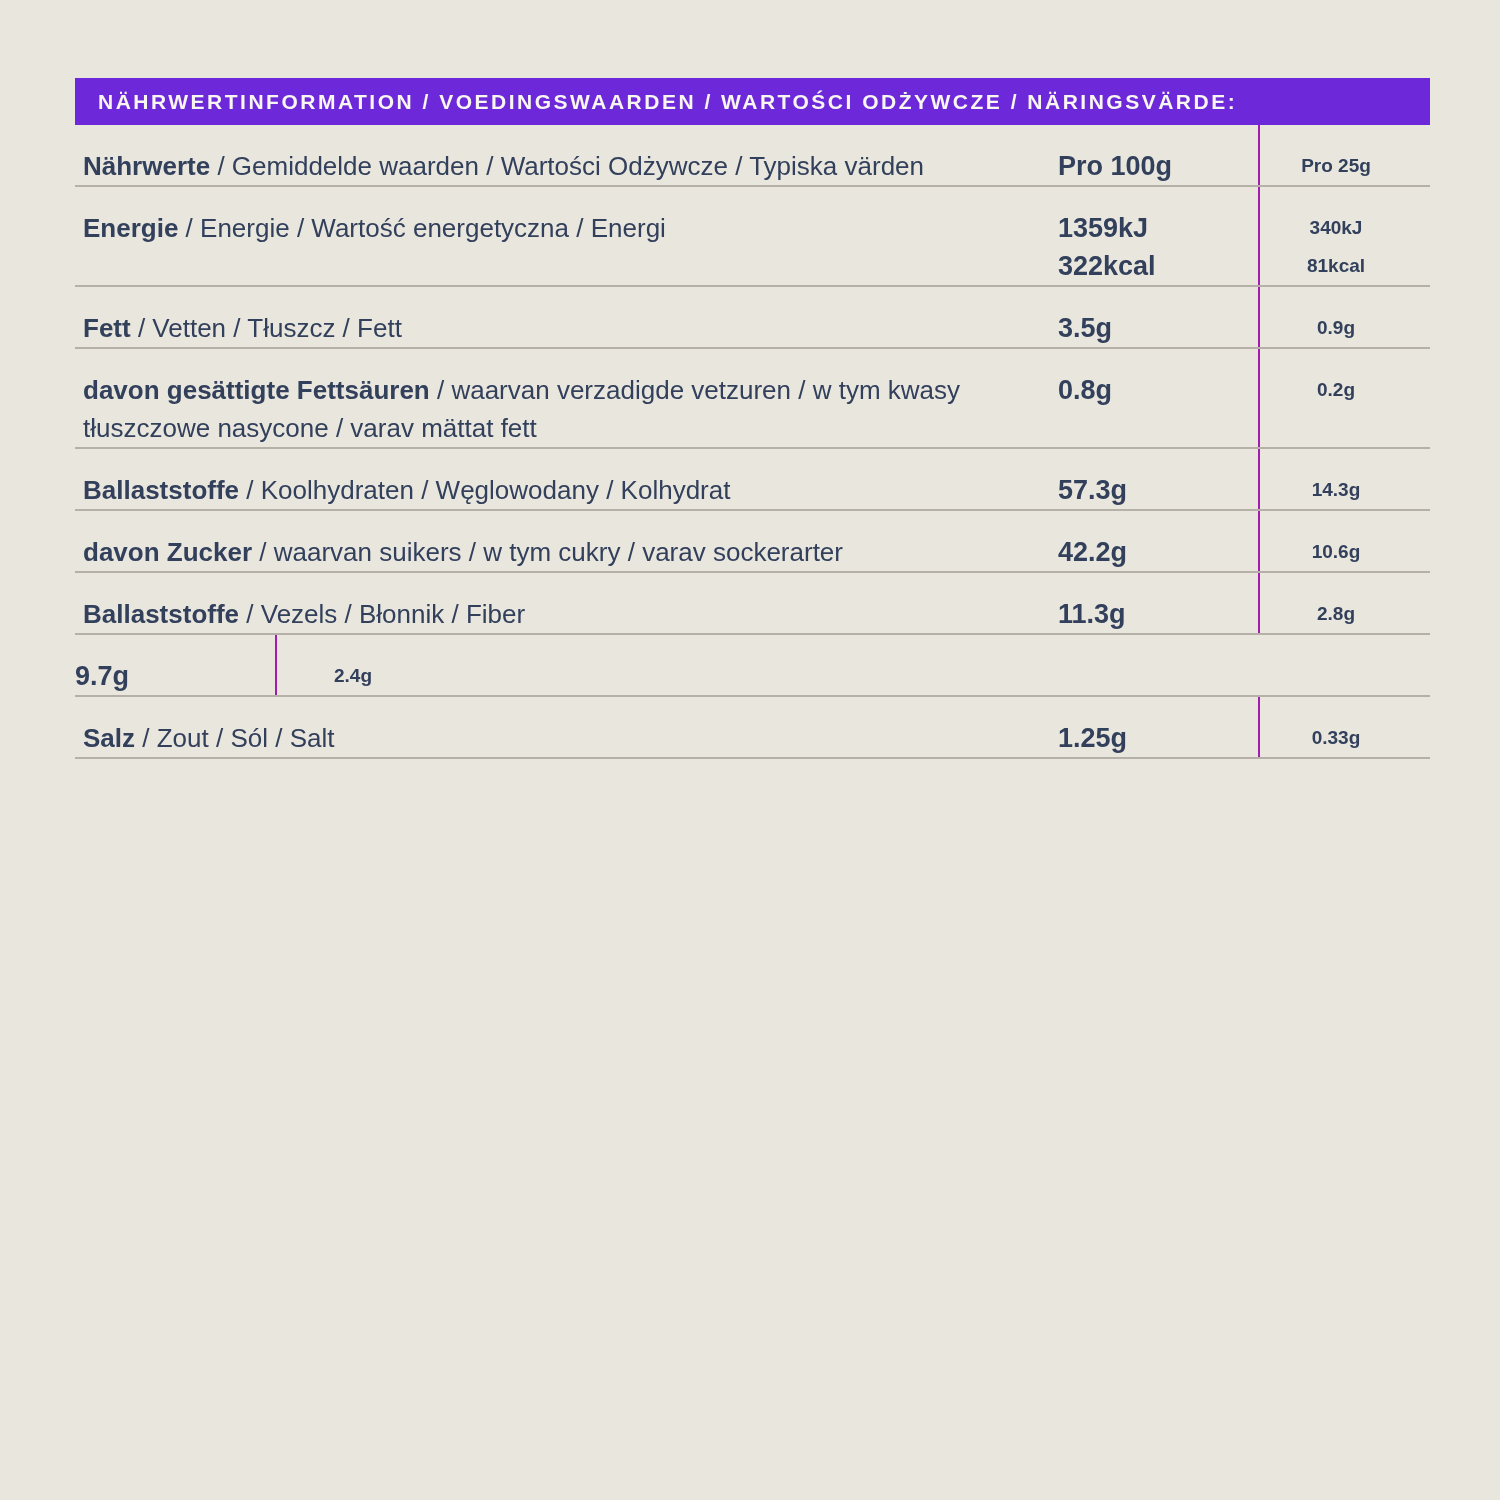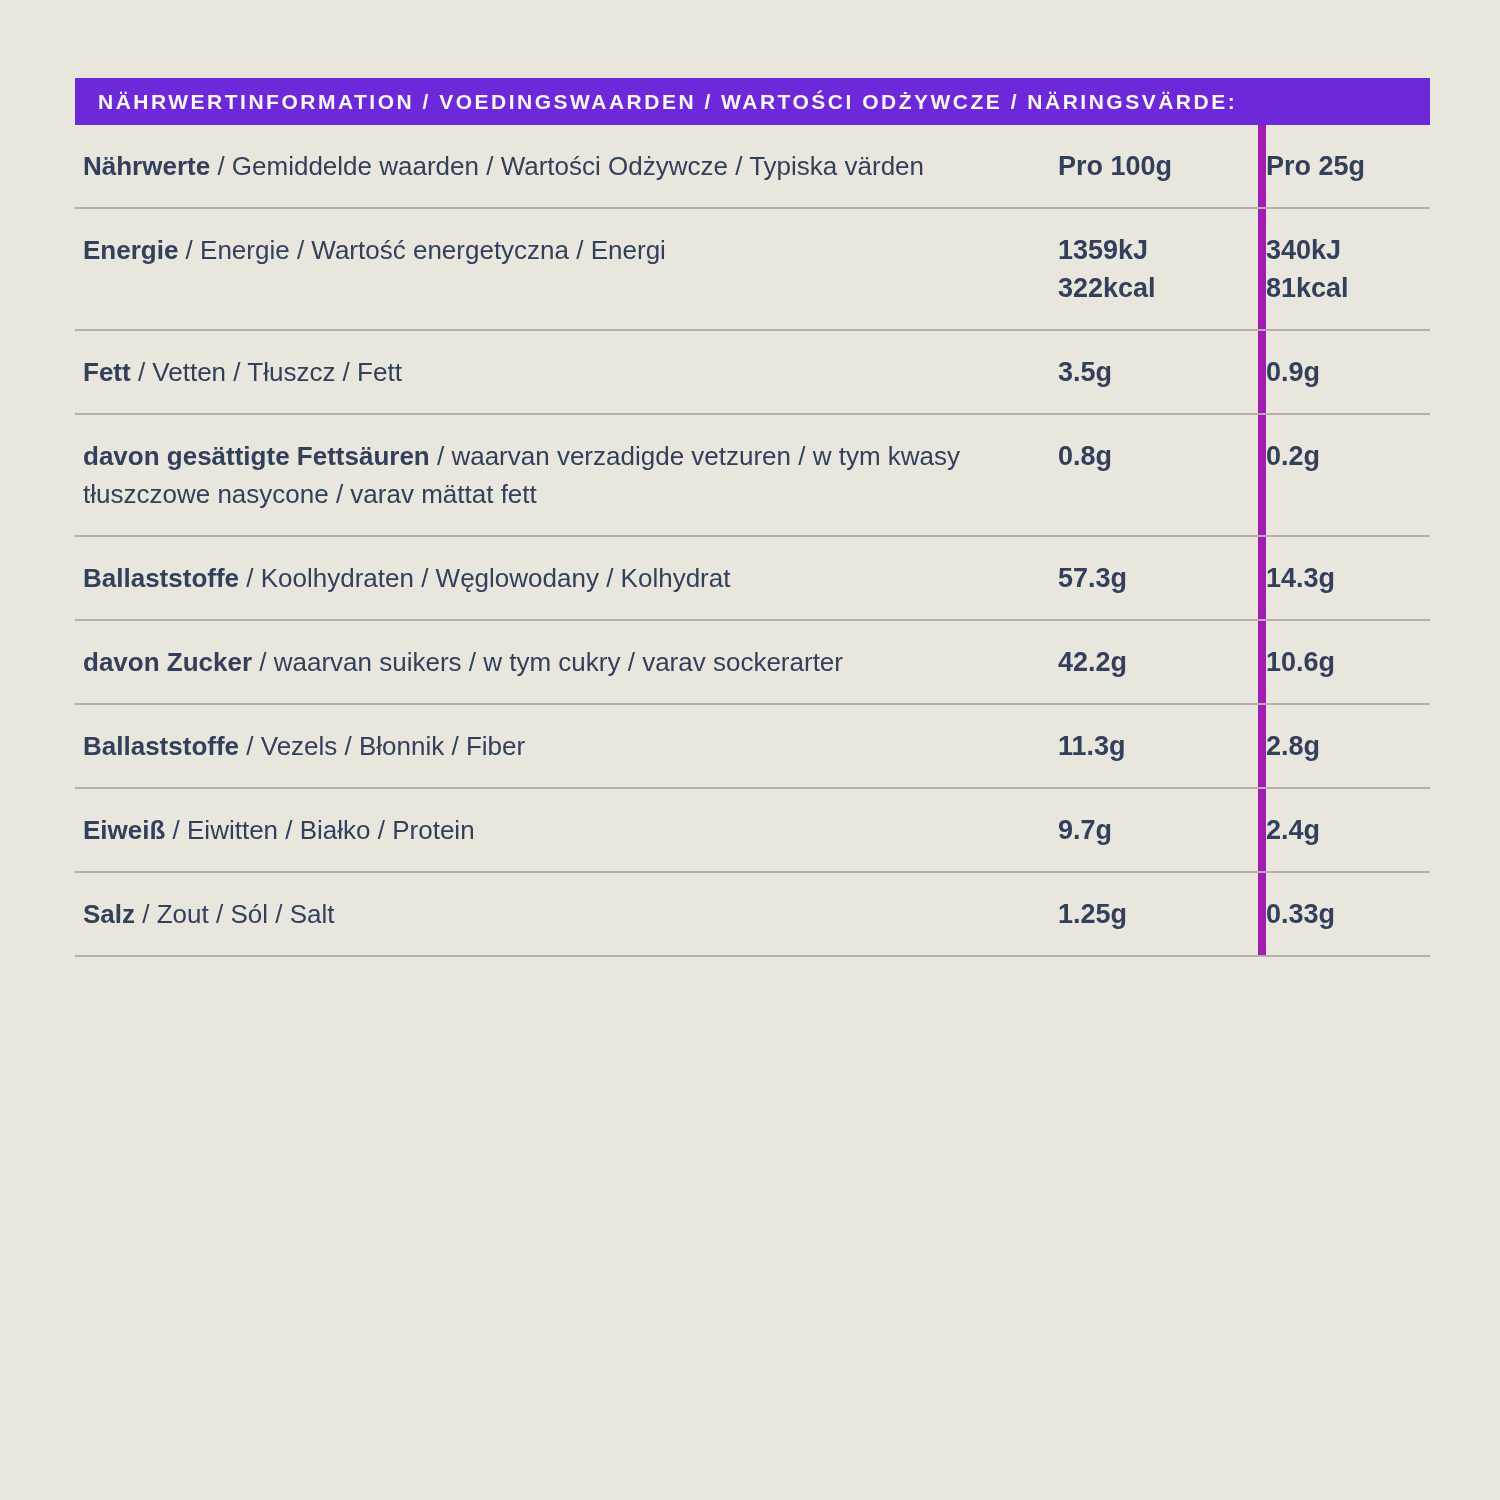--- a/index.html
+++ b/index.html
@@ -34,44 +34,43 @@
     white-space:nowrap;
   }
   .trow{
     display:flex;
     align-items:stretch;
     border-bottom:2px solid #b5b1a8;
     color:#32405c;
   }
   .cell{
     padding-top:22px;
-    padding-bottom:22px;
   }
   .cell-label{
     flex:1;
     padding-left:8px;
     padding-right:24px;
     font-size:26px;
     line-height:38px;
   }
   .cell-label .b{font-weight:700;}
   .cell-label .r{font-weight:400;}
   .cell-100{
     width:200px;
     padding-right:23px;
     font-size:27px;
     font-weight:700;
     line-height:38px;
   }
   .cell-25{
     width:172px;
-    border-left:8px solid #a21caf;
-    text-align:left;
+    border-left:2px solid #a21caf;
+    text-align:center;
     padding-right:18px;
-    font-size:27px;
+    font-size:19px;
     font-weight:700;
     line-height:38px;
   }
   .v2{
     display:block;
   }
   .servings-note{
     position:absolute;
     left:78px;
     top:962px;
@@ -173,23 +172,20 @@
       </div>
       <div class="cell cell-100">
         <span>11.3g</span>
       </div>
       <div class="cell cell-25">
         <span>2.8g</span>
       </div>
     </div>
 
     <div class="trow">
-      <div class="cell cell-label">
-        <span class="b">Eiweiß</span><span class="r"> / Eiwitten / Białko / Protein</span>
-      </div>
       <div class="cell cell-100">
         <span>9.7g</span>
       </div>
       <div class="cell cell-25">
         <span>2.4g</span>
       </div>
     </div>
 
     <div class="trow">
       <div class="cell cell-label">

